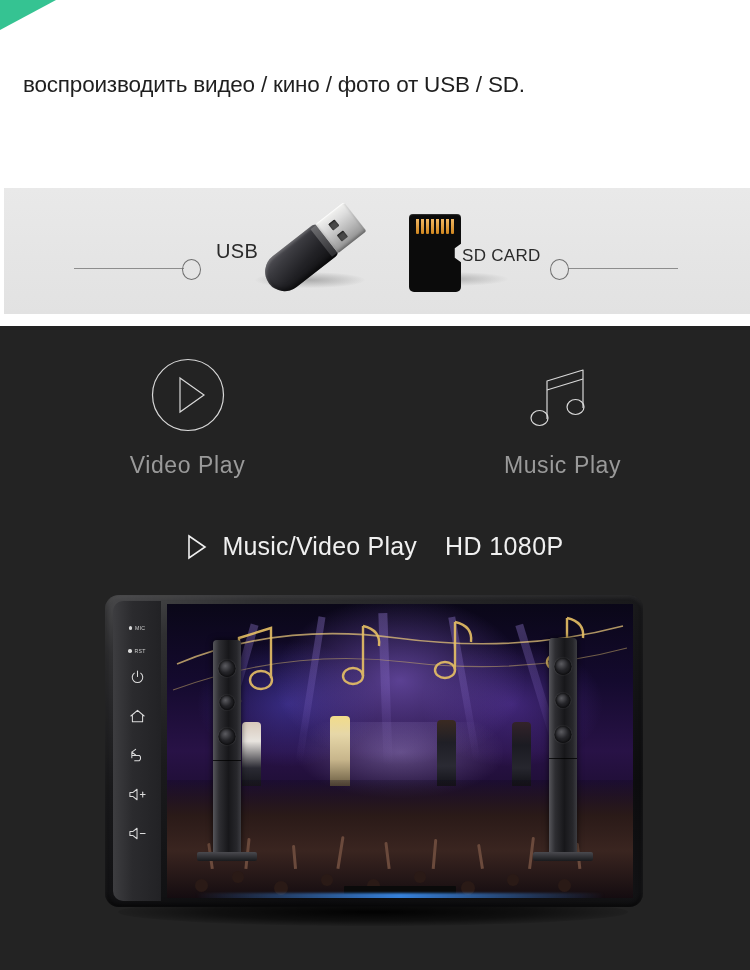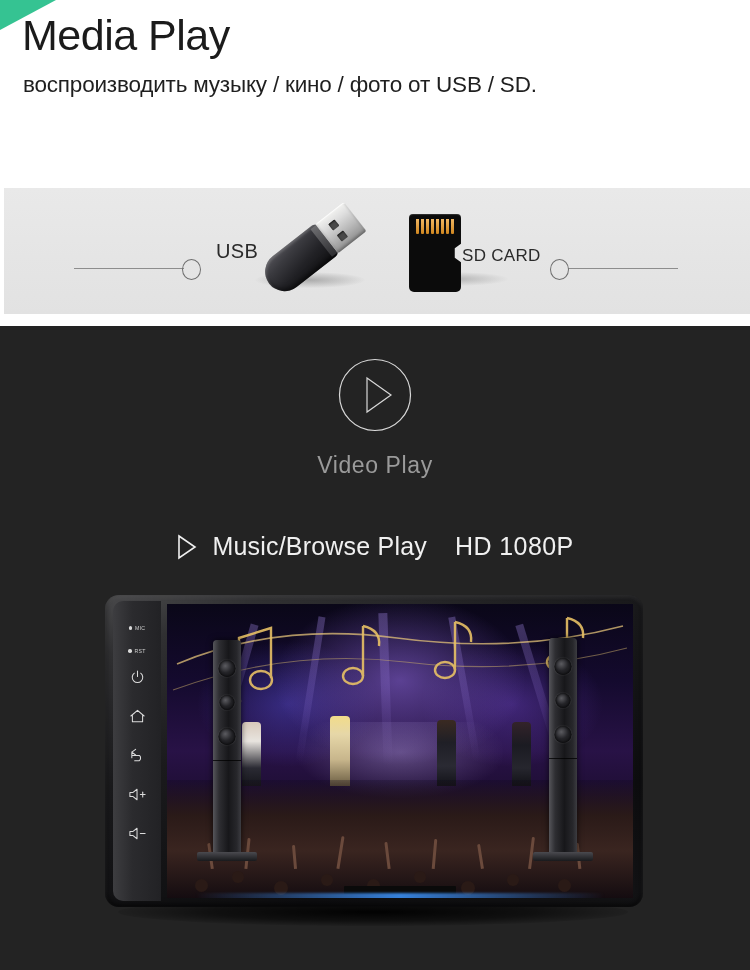--- a/index.html
+++ b/index.html
@@ -212,23 +212,22 @@
   }
   .tower-split{position:absolute;left:0;width:100%;height:1px;background:rgba(0,0,0,.75);}
 </style>
 </head>
 <body>
 
 <div class="page">
 
   <div class="header">
     <div class="corner-tri"></div>
-    <div class="h-title">Media Play</div>
     <div class="h-sub">
-      <div>воспроизводить музыку / кино / фото от USB / SD.</div>
+      <div>воспроизводить видео / кино / фото от USB / SD.</div>
     </div>
   </div>
 
   <div class="band"></div>
 
   <div class="line-left"></div>
   <div class="circ-left"></div>
   <div class="line-right"></div>
   <div class="circ-right"></div>
 
@@ -265,28 +264,39 @@
       <div class="feature">
         <div class="ico">
           <svg width="76" height="76" viewBox="0 0 76 76">
             <circle cx="38" cy="38" r="35.5" fill="none" stroke="#d8d8d8" stroke-width="1.2"></circle>
             <path d="M30 21 L54 38 L30 55 Z" fill="none" stroke="#d8d8d8" stroke-width="1.2" stroke-linejoin="miter"></path>
           </svg>
         </div>
         <div class="cap">Video Play</div>
       </div>
 
+      <div class="feature">
+        <div class="ico">
+          <svg width="76" height="76" viewBox="0 0 76 76">
+            <path d="M22 62 L22 24 L58 13 L58 51" fill="none" stroke="#d8d8d8" stroke-width="1.2" stroke-linejoin="round"></path>
+            <path d="M22 33 L58 22" fill="none" stroke="#d8d8d8" stroke-width="1.2"></path>
+            <ellipse cx="14.5" cy="61" rx="8.5" ry="7.5" fill="none" stroke="#d8d8d8" stroke-width="1.2"></ellipse>
+            <ellipse cx="50.5" cy="50" rx="8.5" ry="7.5" fill="none" stroke="#d8d8d8" stroke-width="1.2"></ellipse>
+          </svg>
+        </div>
+        <div class="cap">Music Play</div>
+      </div>
 
     </div>
 
     <div class="hd-line">
       <svg class="hd-tri" width="22" height="26" viewBox="0 0 22 26">
         <path d="M3 2 L19 13 L3 24 Z" fill="none" stroke="#f0f0f0" stroke-width="1.6" stroke-linejoin="miter"></path>
       </svg>
-      <span class="hd-main">Music/Browse Play</span>
+      <span class="hd-main">Music/Video Play</span>
       <span class="hd-res">HD 1080P</span>
     </div>
 
     <div class="unit-shadow"></div>
 
     <div class="unit">
 
       <div class="btn-col">
 
         <div class="b-dotlbl" style="margin-top:24px;">

